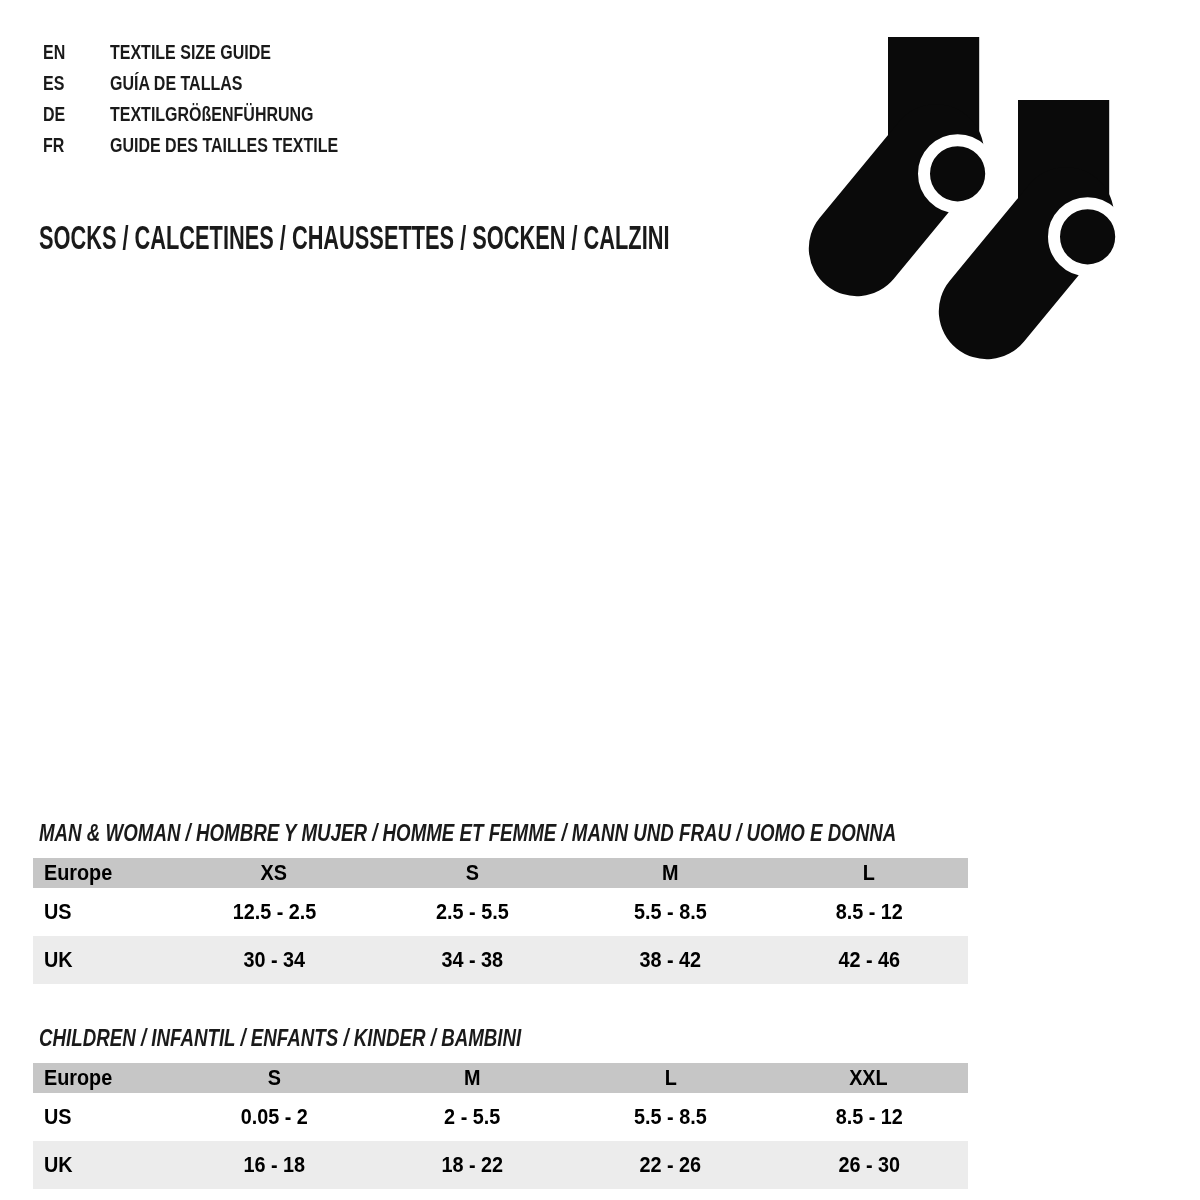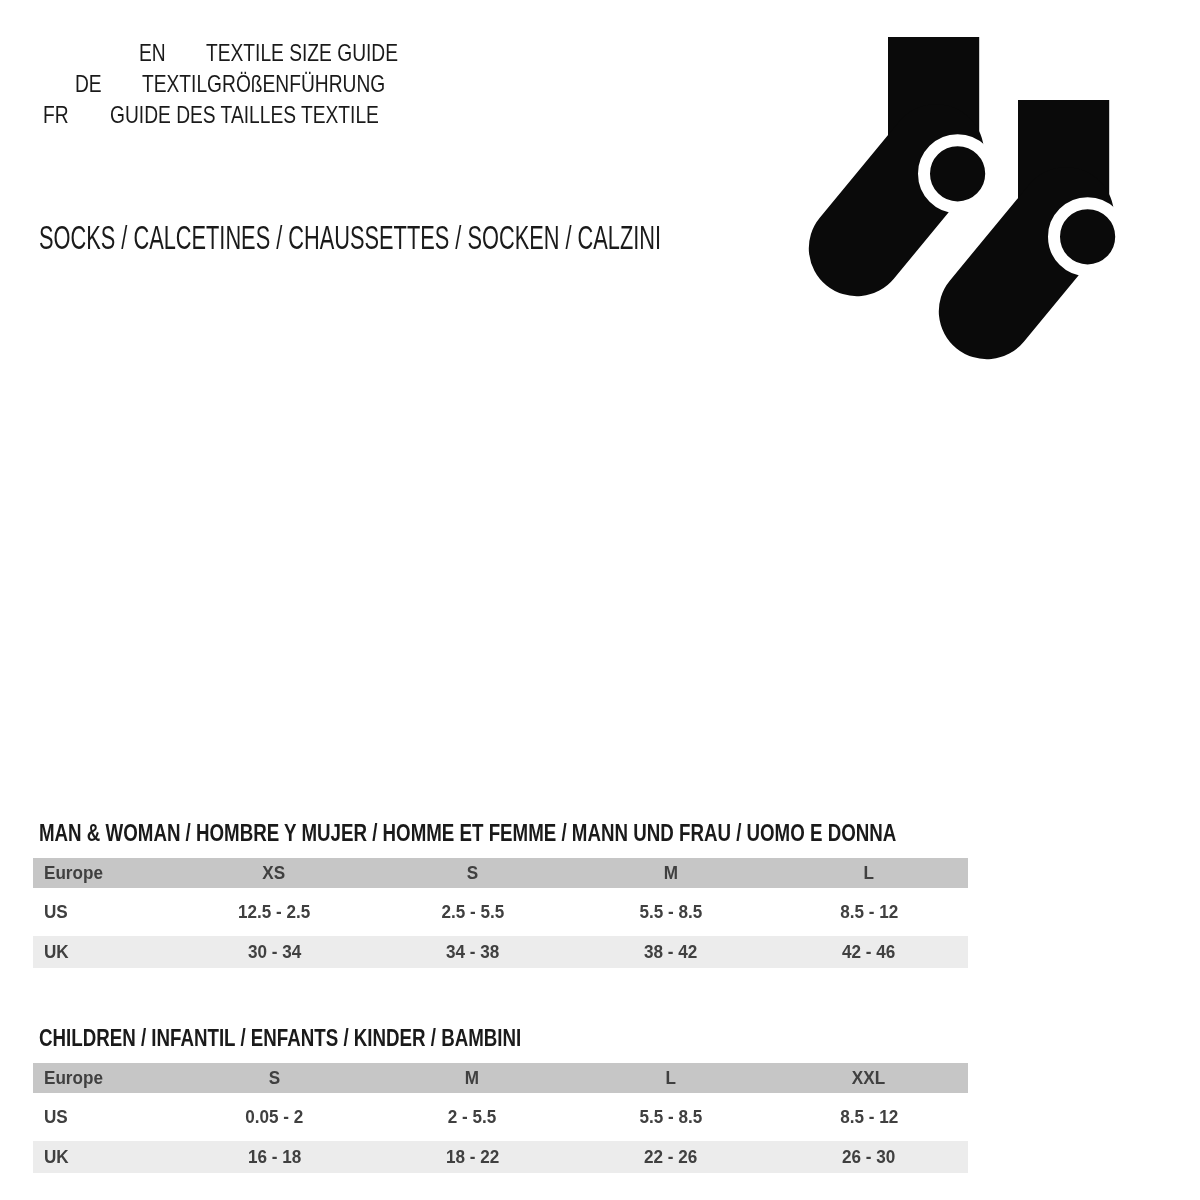--- a/index.html
+++ b/index.html
@@ -4,57 +4,61 @@
 <style>
   html,body{margin:0;padding:0;background:#fff;}
   .page{
     position:relative;width:1200px;height:1200px;background:#ffffff;
     font-family:"Liberation Sans","DejaVu Sans",sans-serif;color:#1a1a1a;overflow:hidden;
   }
   .cond{display:inline-block;white-space:nowrap;transform-origin:0 50%;}
 
   
   .lang-block{position:absolute;left:43px;top:37px;}
-  .lang-row{display:flex;height:31px;line-height:31px;font-size:24px;font-weight:400;justify-content:flex-end;}
+  .lang-row{display:flex;height:31px;line-height:31px;font-size:20px;font-weight:700;}
   .lang-code{flex:0 0 67px;width:67px;}
   .lang-code.cond,.lang-label.cond{transform:scaleX(0.80);}
 
   
-  .socks-line{position:absolute;left:39px;top:218px;height:40px;line-height:40px;font-size:33px;font-weight:400;}
+  .socks-line{position:absolute;left:39px;top:218px;height:40px;line-height:40px;font-size:33px;font-weight:700;}
   .socks-line .cond{transform:scaleX(0.66);}
 
   
   .icon-wrap{position:absolute;left:795px;top:22px;width:345px;height:345px;}
   .icon-wrap svg{display:block;width:100%;height:100%;}
 
   
   .guide-section{position:absolute;left:33px;width:935px;}
   .section-adults{top:820px;}
   .section-children{top:1025px;}
-  .table-title{margin-left:6px;font-size:24px;font-weight:700;line-height:26px;}
+  .table-title{margin-left:6px;font-size:24px;font-weight:700;line-height:26px;font-style:italic;}
   .table-title .cond{transform:scaleX(0.78);}
   table.size-table{border-collapse:collapse;width:935px;margin-top:12px;table-layout:fixed;}
   col.first{width:142px;}
-  th,td{padding:0;font-size:19px;font-weight:700;text-align:center;vertical-align:middle;color:#404040;}
+  th,td{padding:0;font-size:22px;font-weight:700;text-align:center;vertical-align:middle;color:#000000;}
   tr.head-row{height:30px;background:#c6c6c6;}
   tr.row-us{height:48px;background:#ffffff;}
-  tr.row-uk{height:32px;background:#ececec;}
+  tr.row-uk{height:48px;background:#ececec;}
   th.first,td.first{text-align:left;padding-left:11px;}
   .cellc{display:inline-block;white-space:nowrap;transform:scaleX(0.9);transform-origin:50% 50%;}
   .celll{display:inline-block;white-space:nowrap;transform:scaleX(0.9);transform-origin:0 50%;}
 </style>
 </head>
 <body>
 
 <div class="page">
 
   <section class="lang-block">
     <div class="lang-row">
       <span class="lang-code cond">EN</span>
       <span class="lang-label cond">TEXTILE SIZE GUIDE</span>
+    </div>
+    <div class="lang-row">
+      <span class="lang-code cond">ES</span>
+      <span class="lang-label cond">GUÍA DE TALLAS</span>
     </div>
     <div class="lang-row">
       <span class="lang-code cond">DE</span>
       <span class="lang-label cond">TEXTILGRÖßENFÜHRUNG</span>
     </div>
     <div class="lang-row">
       <span class="lang-code cond">FR</span>
       <span class="lang-label cond">GUIDE DES TAILLES TEXTILE</span>
     </div>
   </section>

